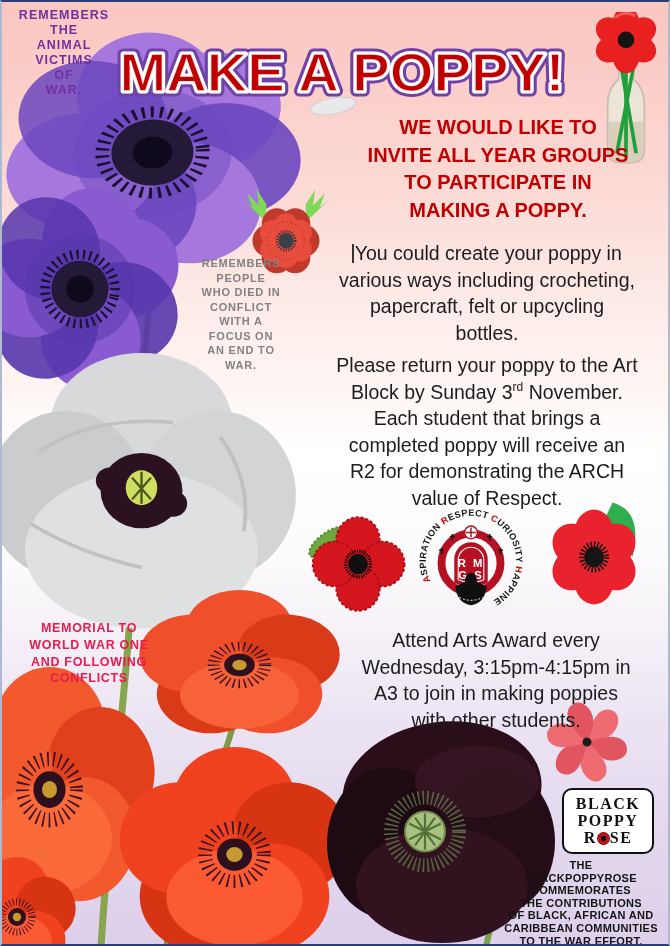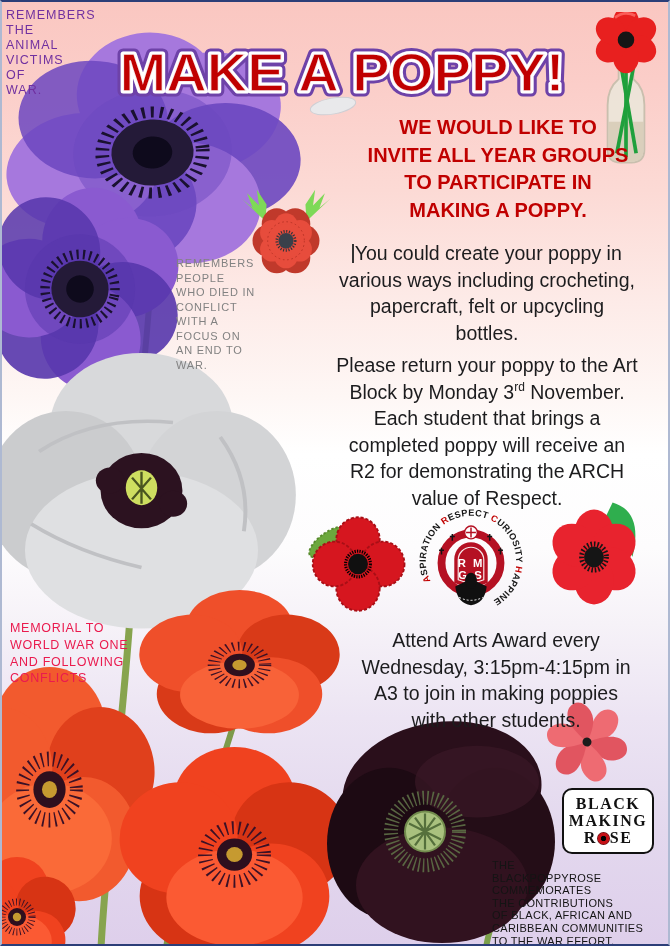--- a/index.html
+++ b/index.html
@@ -12,21 +12,21 @@
     border-color:#2c3e78 #aeb9d2 #2c3e78 #aeb9d2;
     overflow:hidden;
     font-family:"Liberation Sans", sans-serif;
     background:linear-gradient(180deg,
       #fac7c1 0%, #fbcdc8 8%, #fcdad5 20%, #fdebe8 32%,
       #fef7f5 42%, #ffffff 48%, #fdfcfd 58%, #f6f2f8 66%,
       #ece4f3 76%, #e3d8ee 88%, #decfeb 100%);
   }
   .abs{position:absolute;}
   .fl{position:absolute;pointer-events:none;}
-  .cap{font-weight:normal;text-align:left;white-space:pre-line;}
+  .cap{font-weight:bold;text-align:center;white-space:pre-line;}
   .cap-animal{left:4px;top:6px;width:116px;font-size:12.5px;line-height:1.2;letter-spacing:1px;color:#7030a0;}
   .cap-people{left:174px;top:254px;width:130px;font-size:11px;line-height:1.32;letter-spacing:.8px;color:#828282;}
   .cap-memorial{left:8px;top:618px;width:158px;font-size:12.5px;line-height:1.34;letter-spacing:.7px;color:#ea1a4e;}
   .invite{left:328px;top:112px;width:336px;font-size:20px;line-height:1.38;font-weight:bold;
           color:#c00000;text-align:center;white-space:pre-line;}
   .body-par{color:#1c1c1e;font-size:19.5px;line-height:1.36;text-align:center;white-space:pre-line;}
   .par-create{left:312px;top:238px;width:346px;text-align:center;}
   .par-return{left:302px;top:350px;width:366px;}
   .par-attend{left:322px;top:625px;width:344px;}
   .par-return sup{font-size:12px;vertical-align:super;line-height:0;margin-top:35px;}
@@ -299,34 +299,34 @@
 WORLD WAR ONE
 AND FOLLOWING
 CONFLICTS</div>
 
   <div class="abs body-par par-create"><span class="text-cursor"></span><span>You could create your poppy in
 various ways including crocheting,
 papercraft, felt or upcycling
 bottles.</span></div>
 
   <div class="abs body-par par-return"><span>Please return your poppy to the Art
-Block by Monday 3</span><sup>rd</sup><span> November.
+Block by Sunday 3</span><sup>rd</sup><span> November.
 Each student that brings a
 completed poppy will receive an
 R2 for demonstrating the ARCH
 value of Respect.</span></div>
 
   <div class="abs body-par par-attend">Attend Arts Award every
 Wednesday, 3:15pm-4:15pm in
 A3 to join in making poppies
 with other students.</div>
 
   <div class="abs bpr-box">
     <div class="ln">BLACK</div>
-    <div class="ln">MAKING</div>
+    <div class="ln">POPPY</div>
     <div class="ln"><span>R</span><span class="poppy-o"></span><span>SE</span></div>
   </div>
   <div class="abs cap bpr-cap">THE
 BLACKPOPPYROSE
 COMMEMORATES
 THE CONTRIBUTIONS
 OF BLACK, AFRICAN AND
 CARIBBEAN COMMUNITIES
 TO THE WAR EFFORT.</div>
 

